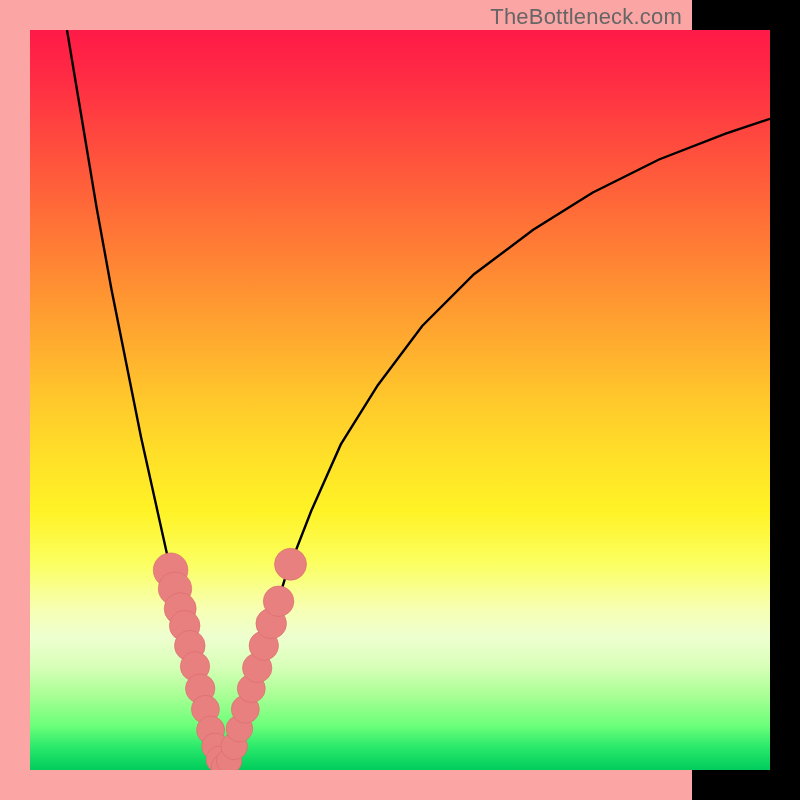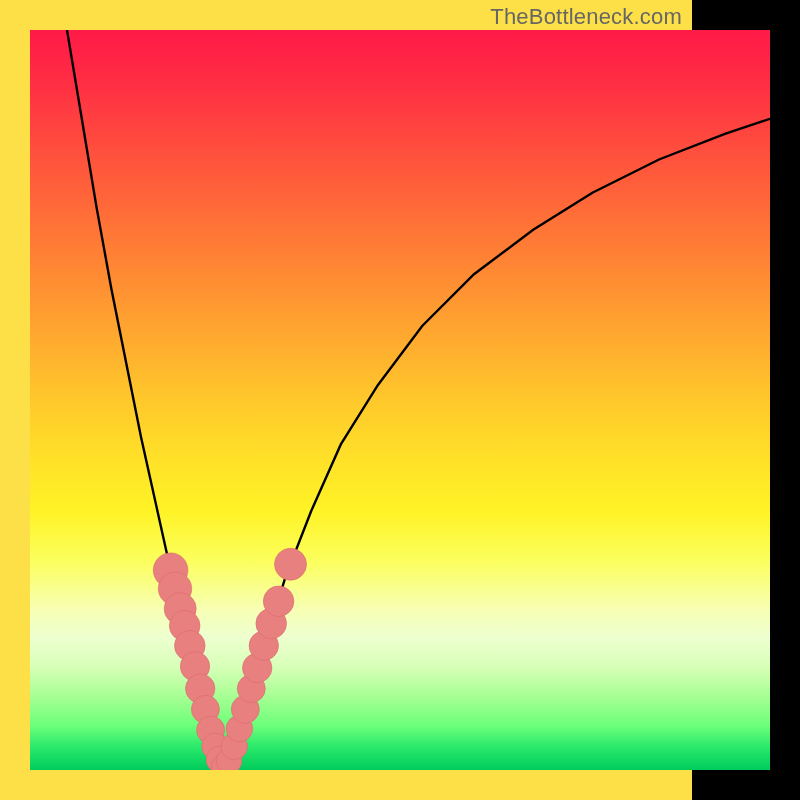--- a/index.html
+++ b/index.html
@@ -10,21 +10,21 @@
     overflow: hidden;
     background: #000;
     font-family: Arial, Helvetica, sans-serif;
   }
   .frame {
     position: absolute;
     top: 0;
     left: 0;
     width: 692px;
     height: 800px;
-    background: #fde047;
+    background: #fca5a5;
   }
   .plot-area {
     position: absolute;
     top: 30px;
     left: 30px;
     width: 740px;
     height: 740px;
     overflow: hidden;
   }
   .gradient {

